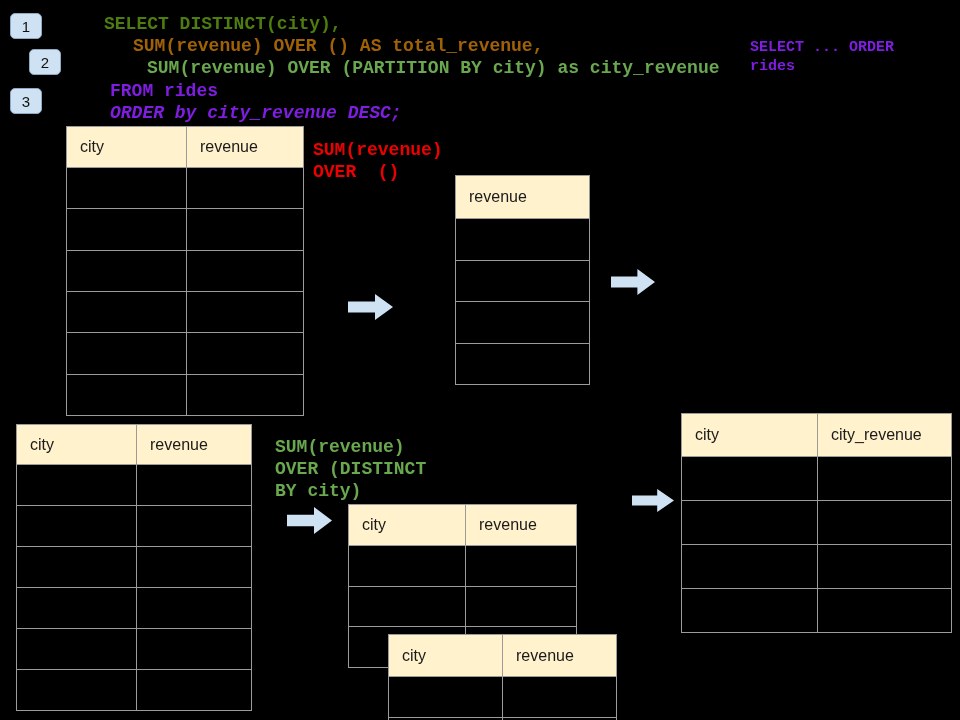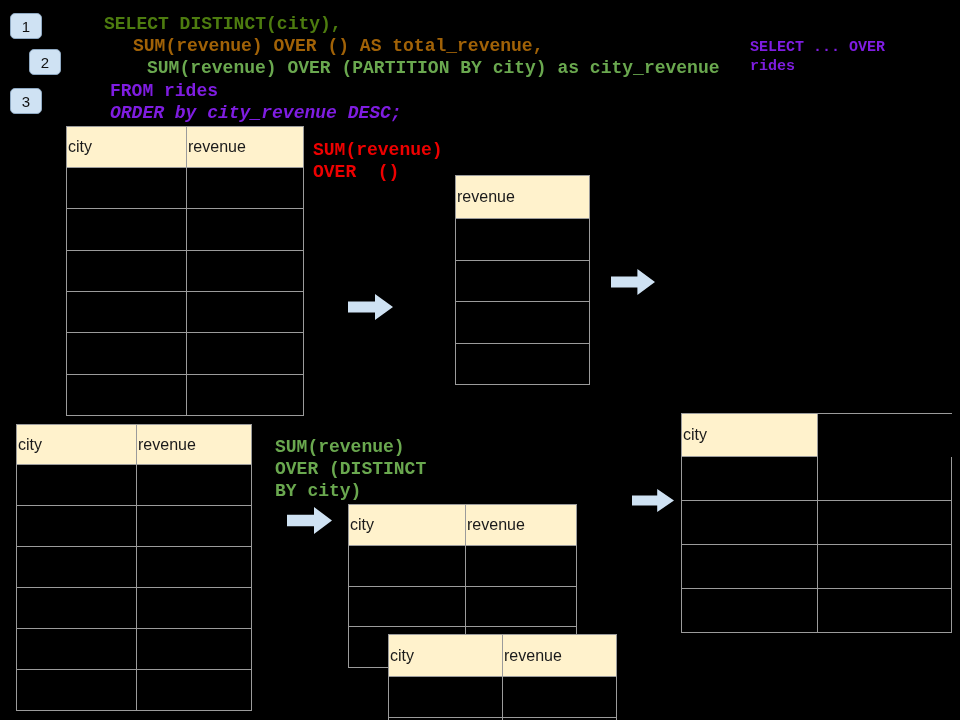--- a/index.html
+++ b/index.html
@@ -28,21 +28,21 @@
   
   .dtable{
     position:absolute;background:#000;
     border-left:1px solid #9B9B9B;border-top:1px solid #9B9B9B;
     display:flex;flex-direction:column;box-sizing:border-box;
   }
   .thead{display:grid;flex:0 0 auto;}
   .tbody{display:grid;flex:1 1 auto;grid-auto-rows:1fr;}
   .th{
     background:#FFF2CC;color:#1a1a1a;font-size:16px;
-    display:flex;align-items:center;padding-left:1px;box-sizing:border-box;
+    display:flex;align-items:center;padding-left:13px;box-sizing:border-box;
     border-right:1px solid #9B9B9B;border-bottom:1px solid #9B9B9B;
   }
   .td{
     border-right:1px solid #9B9B9B;border-bottom:1px solid #9B9B9B;
     background:transparent;
   }
   
   .arrow{position:absolute;}
   .arrow svg{display:block;width:100%;height:100%;}
   .arrow path{fill:#CFE2F3;}
@@ -53,21 +53,21 @@
 <div class="badge" style="left:10px;top:13px;">1</div>
 <div class="badge" style="left:29px;top:49px;">2</div>
 <div class="badge" style="left:10px;top:88px;">3</div>
 
 <div class="codeline" style="left: 104px; top: 13px; color: #4d7c0f;">SELECT DISTINCT(city),</div>
 <div class="codeline" style="left: 133px; top: 35px; color: #a16207;">SUM(revenue) OVER () AS total_revenue,</div>
 <div class="codeline" style="left: 133px; top: 57px; color: rgb(106, 168, 79); margin-left: 14px;">SUM(revenue) OVER (PARTITION BY city) as city_revenue</div>
 <div class="codeline" style="left: 110px; top: 80px; color: rgb(127, 29, 225);">FROM rides</div>
 <div class="codeline" style="left: 110px; top: 102px; color: rgb(127, 29, 225); font-style: italic;">ORDER by city_revenue DESC;</div>
 
-<div class="codeline small" style="left: 750px; top: 38px; color: rgb(127, 29, 225);">SELECT ... OVER</div>
+<div class="codeline small" style="left: 750px; top: 38px; color: rgb(127, 29, 225);">SELECT ... ORDER</div>
 <div class="codeline small" style="left: 750px; top: 57px; color: rgb(127, 29, 225);">rides</div>
 
 <div class="codeline" style="left: 313px; top: 139px; color: rgb(238, 0, 0);">SUM(revenue)</div>
 <div class="codeline" style="left: 313px; top: 161px; color: rgb(238, 0, 0);">OVER  ()</div>
 
 <div class="codeline" style="left: 275px; top: 436px; color: rgb(106, 168, 79);">SUM(revenue)</div>
 <div class="codeline" style="left: 275px; top: 458px; color: rgb(106, 168, 79);">OVER (DISTINCT</div>
 <div class="codeline" style="left: 275px; top: 480px; color: rgb(106, 168, 79);">BY city)</div>
 
 <div class="dtable" style="left:66px;top:126px;width:238px;height:290px;z-index:1;">
@@ -148,20 +148,21 @@
       <div class="td"></div>
       <div class="td"></div>
       <div class="td"></div>
       <div class="td"></div>
     </div>
 </div>
 
 <div class="dtable" style="left:681px;top:413px;width:271px;height:220px;z-index:1;">
   <div class="thead" style="grid-template-columns:136px 1fr;height:43px;">
     <div class="th">city</div>
+    <div class="th">city_revenue</div>
   </div>
   <div class="tbody" style="grid-template-columns:136px 1fr;">
       <div class="td"></div>
       <div class="td"></div>
       <div class="td"></div>
       <div class="td"></div>
       <div class="td"></div>
       <div class="td"></div>
       <div class="td"></div>
       <div class="td"></div>

